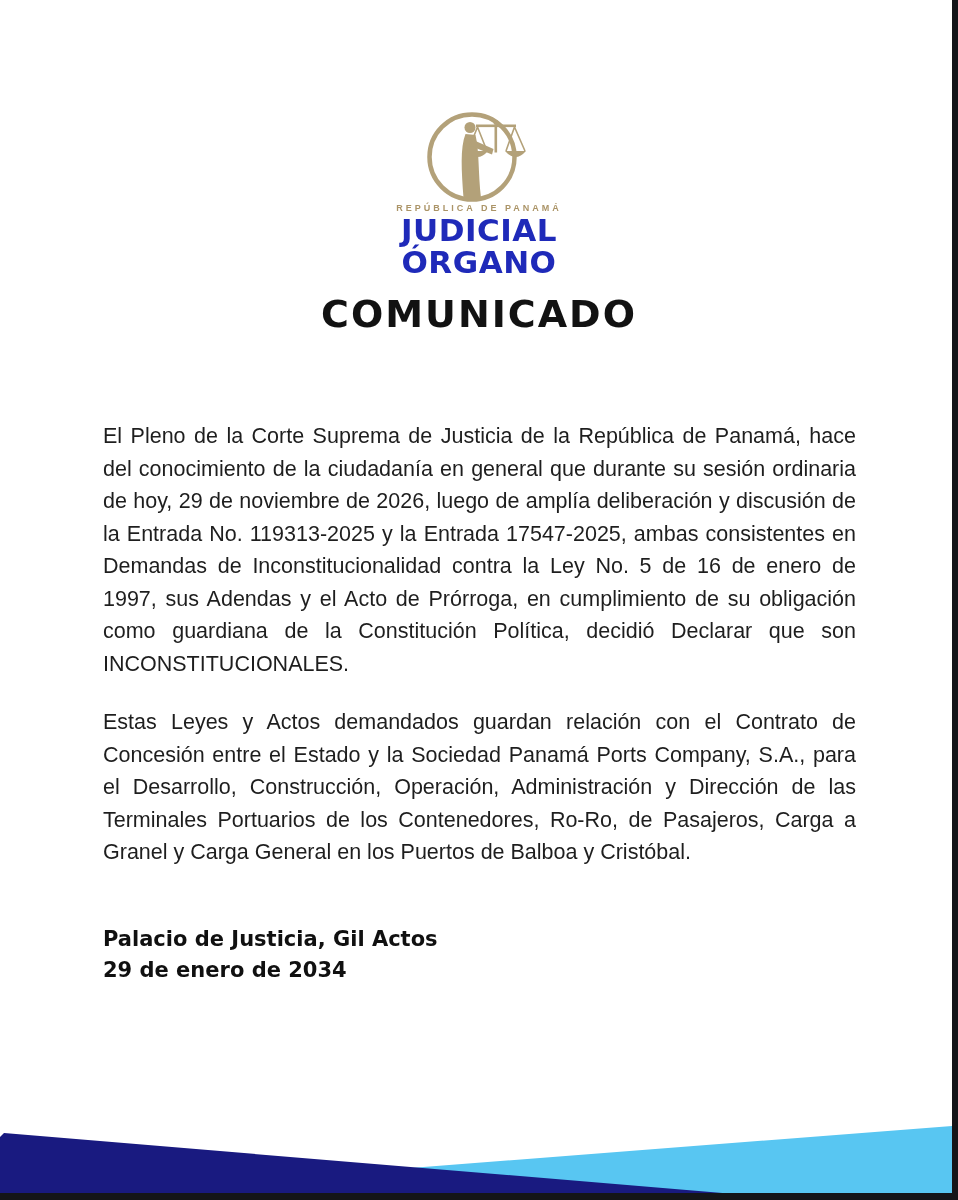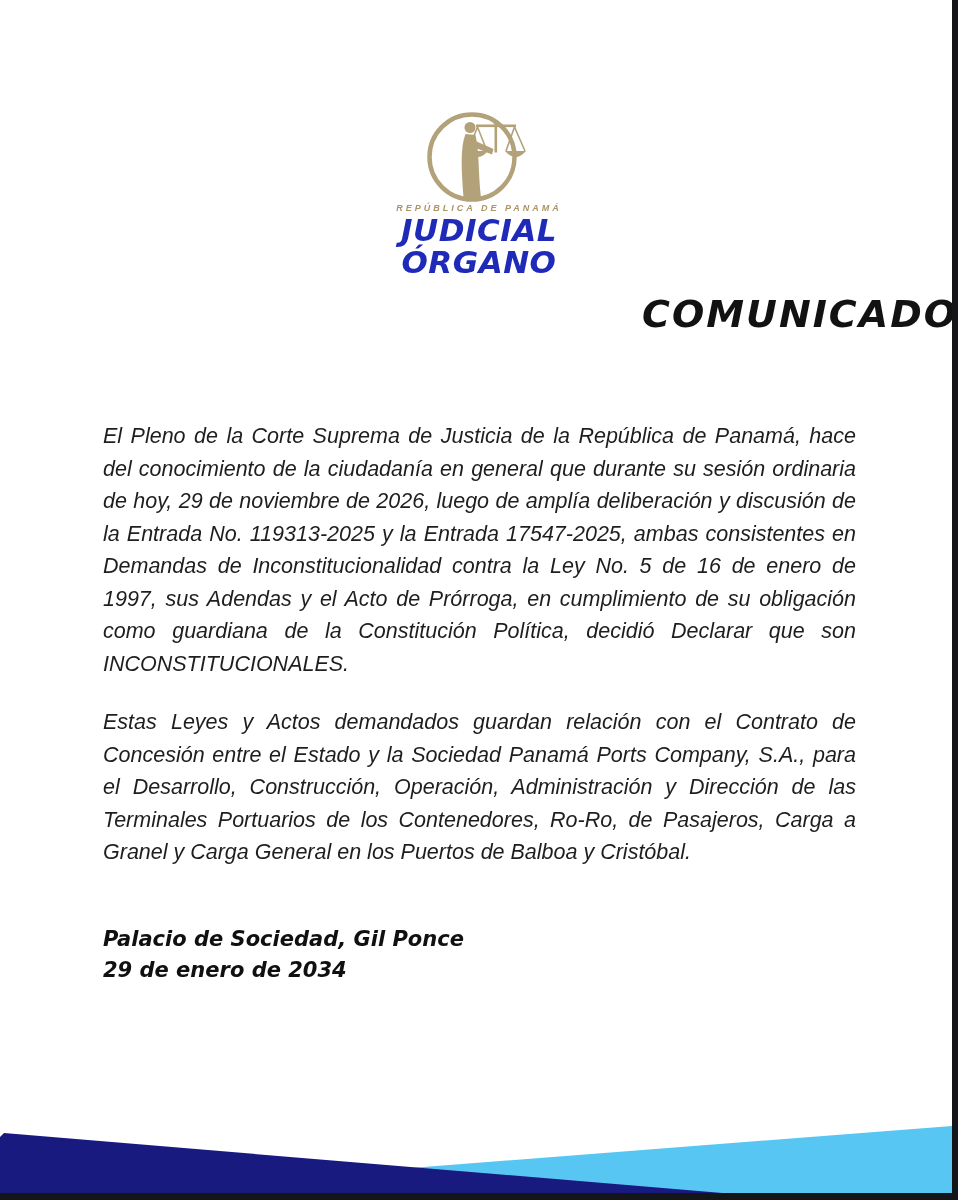--- a/index.html
+++ b/index.html
@@ -3,21 +3,20 @@
 <meta charset="utf-8">
 <style>
   html,body{margin:0;padding:0;background:#e9e9e9;}
   .page{
     position:relative;
     width:958px;height:1200px;
     background:#ffffff;
     overflow:hidden;
     font-family:"Liberation Sans", sans-serif;
     margin:0 auto;
-    font-style:italic;
   }
   
   .frame-right{position:absolute;top:0;right:0;width:6px;height:1200px;background:#141519;}
   .frame-bottom{position:absolute;left:0;bottom:0;width:958px;height:7px;background:#141519;}
 
   
   .logo-block{
     position:absolute;top:110px;left:50%;transform:translateX(-50%);
     width:260px;text-align:center;
   }
@@ -30,21 +29,21 @@
   .org-name{
     margin-top:3px;
     font-size:31px;line-height:29px;font-weight:800;
     letter-spacing:0.5px;color:#1f2ab9;
     font-family:"DejaVu Sans","Liberation Sans",sans-serif;
   }
 
   
   .title{
     position:absolute;top:292px;left:0;width:100%;
-    text-align:right;
+    text-align:center;
     font-family:"DejaVu Sans","Liberation Sans",sans-serif;
     font-size:38px;font-weight:800;letter-spacing:2px;
     color:#121212;
   }
 
   
   .body-text{
     position:absolute;top:420px;left:103px;width:753px;
     font-size:21.5px;line-height:32.5px;
     color:#1e1e1e;
@@ -94,21 +93,21 @@
   </div>
 
   <div class="title">COMUNICADO</div>
 
   <div class="body-text">
     <p>El Pleno de la Corte Suprema de Justicia de la República de Panamá, hace del conocimiento de la ciudadanía en general que durante su sesión ordinaria de hoy, 29 de noviembre de 2026, luego de amplía deliberación y discusión de la Entrada No. 119313-2025 y la Entrada 17547-2025, ambas consistentes en Demandas de Inconstitucionalidad contra la Ley No. 5 de 16 de enero de 1997, sus Adendas y el Acto de Prórroga, en cumplimiento de su obligación como guardiana de la Constitución Política, decidió Declarar que son INCONSTITUCIONALES.</p>
     <p>Estas Leyes y Actos demandados guardan relación con el Contrato de Concesión entre el Estado y la Sociedad Panamá Ports Company, S.A., para el Desarrollo, Construcción, Operación, Administración y Dirección de las Terminales Portuarios de los Contenedores, Ro-Ro, de Pasajeros, Carga a Granel y Carga General en los Puertos de Balboa y Cristóbal.</p>
   </div>
 
   <div class="signature">
-    <div>Palacio de Sociedad, Gil Ponce</div>
+    <div>Palacio de Justicia, Gil Actos</div>
     <div>29 de enero de 2034</div>
   </div>
 
   <svg class="ribbons" width="958" height="110" viewBox="0 0 958 110">
     <polygon points="385,80 952,36 952,110 385,110" fill="#58c6f2"></polygon>
     <polygon points="4,43 0,47 0,110 806,110" fill="#191a80"></polygon>
   </svg>
 
   <div class="frame-right"></div>
   <div class="frame-bottom"></div>

